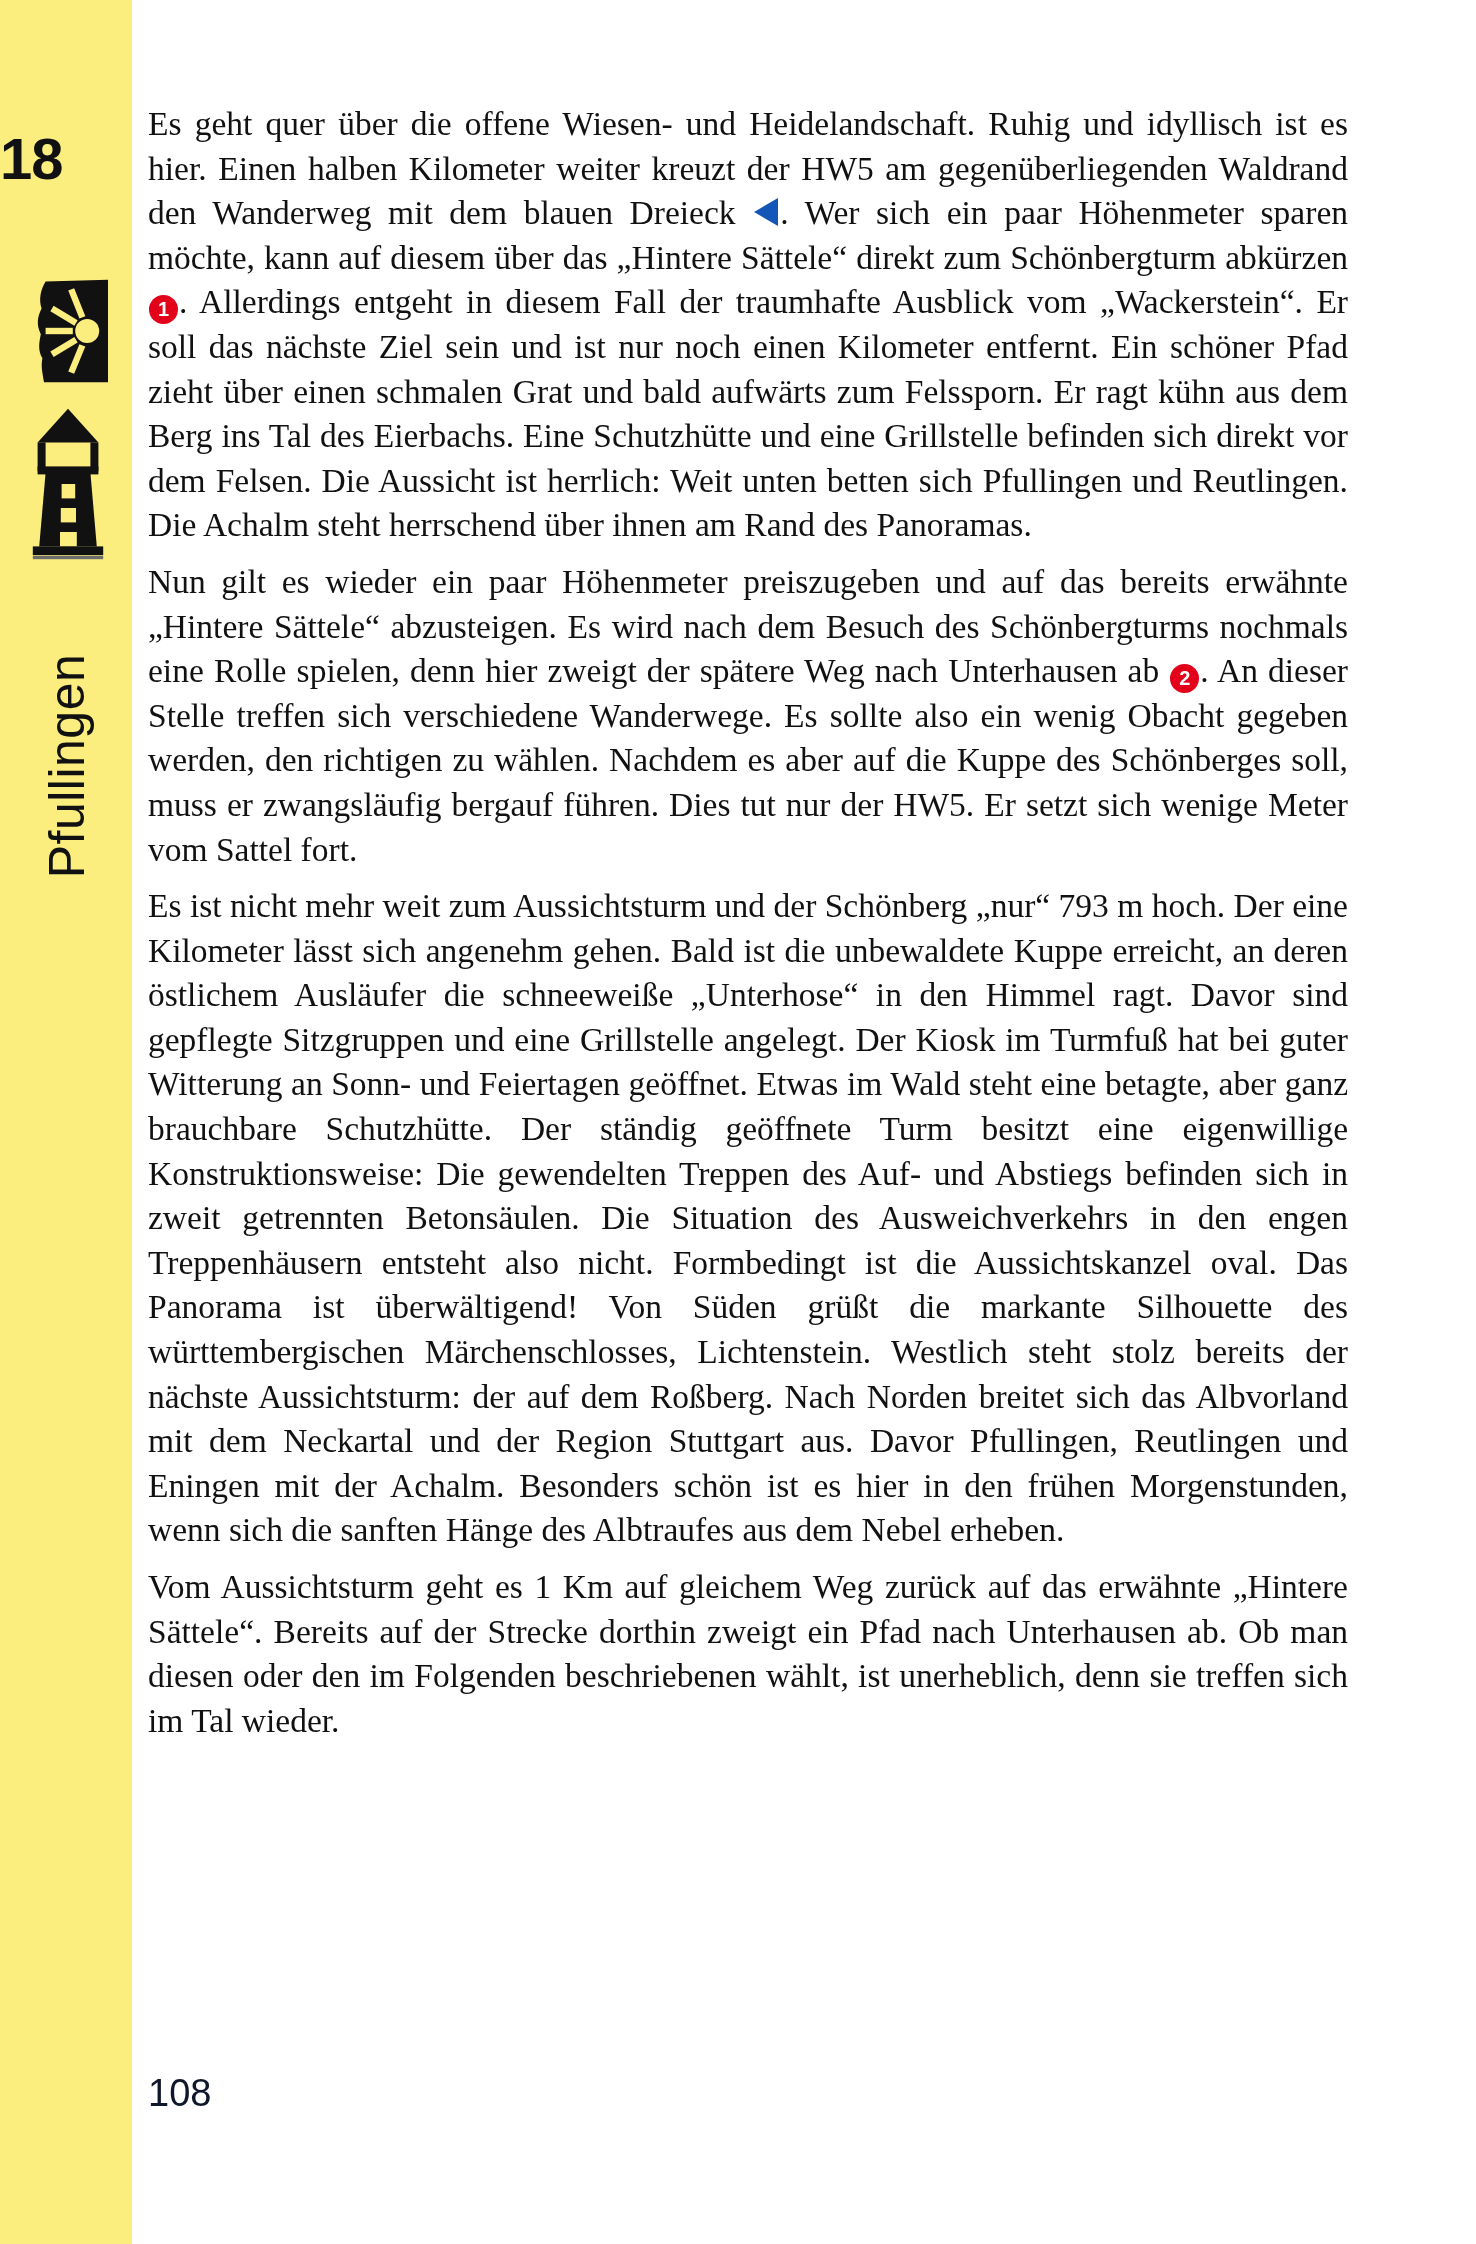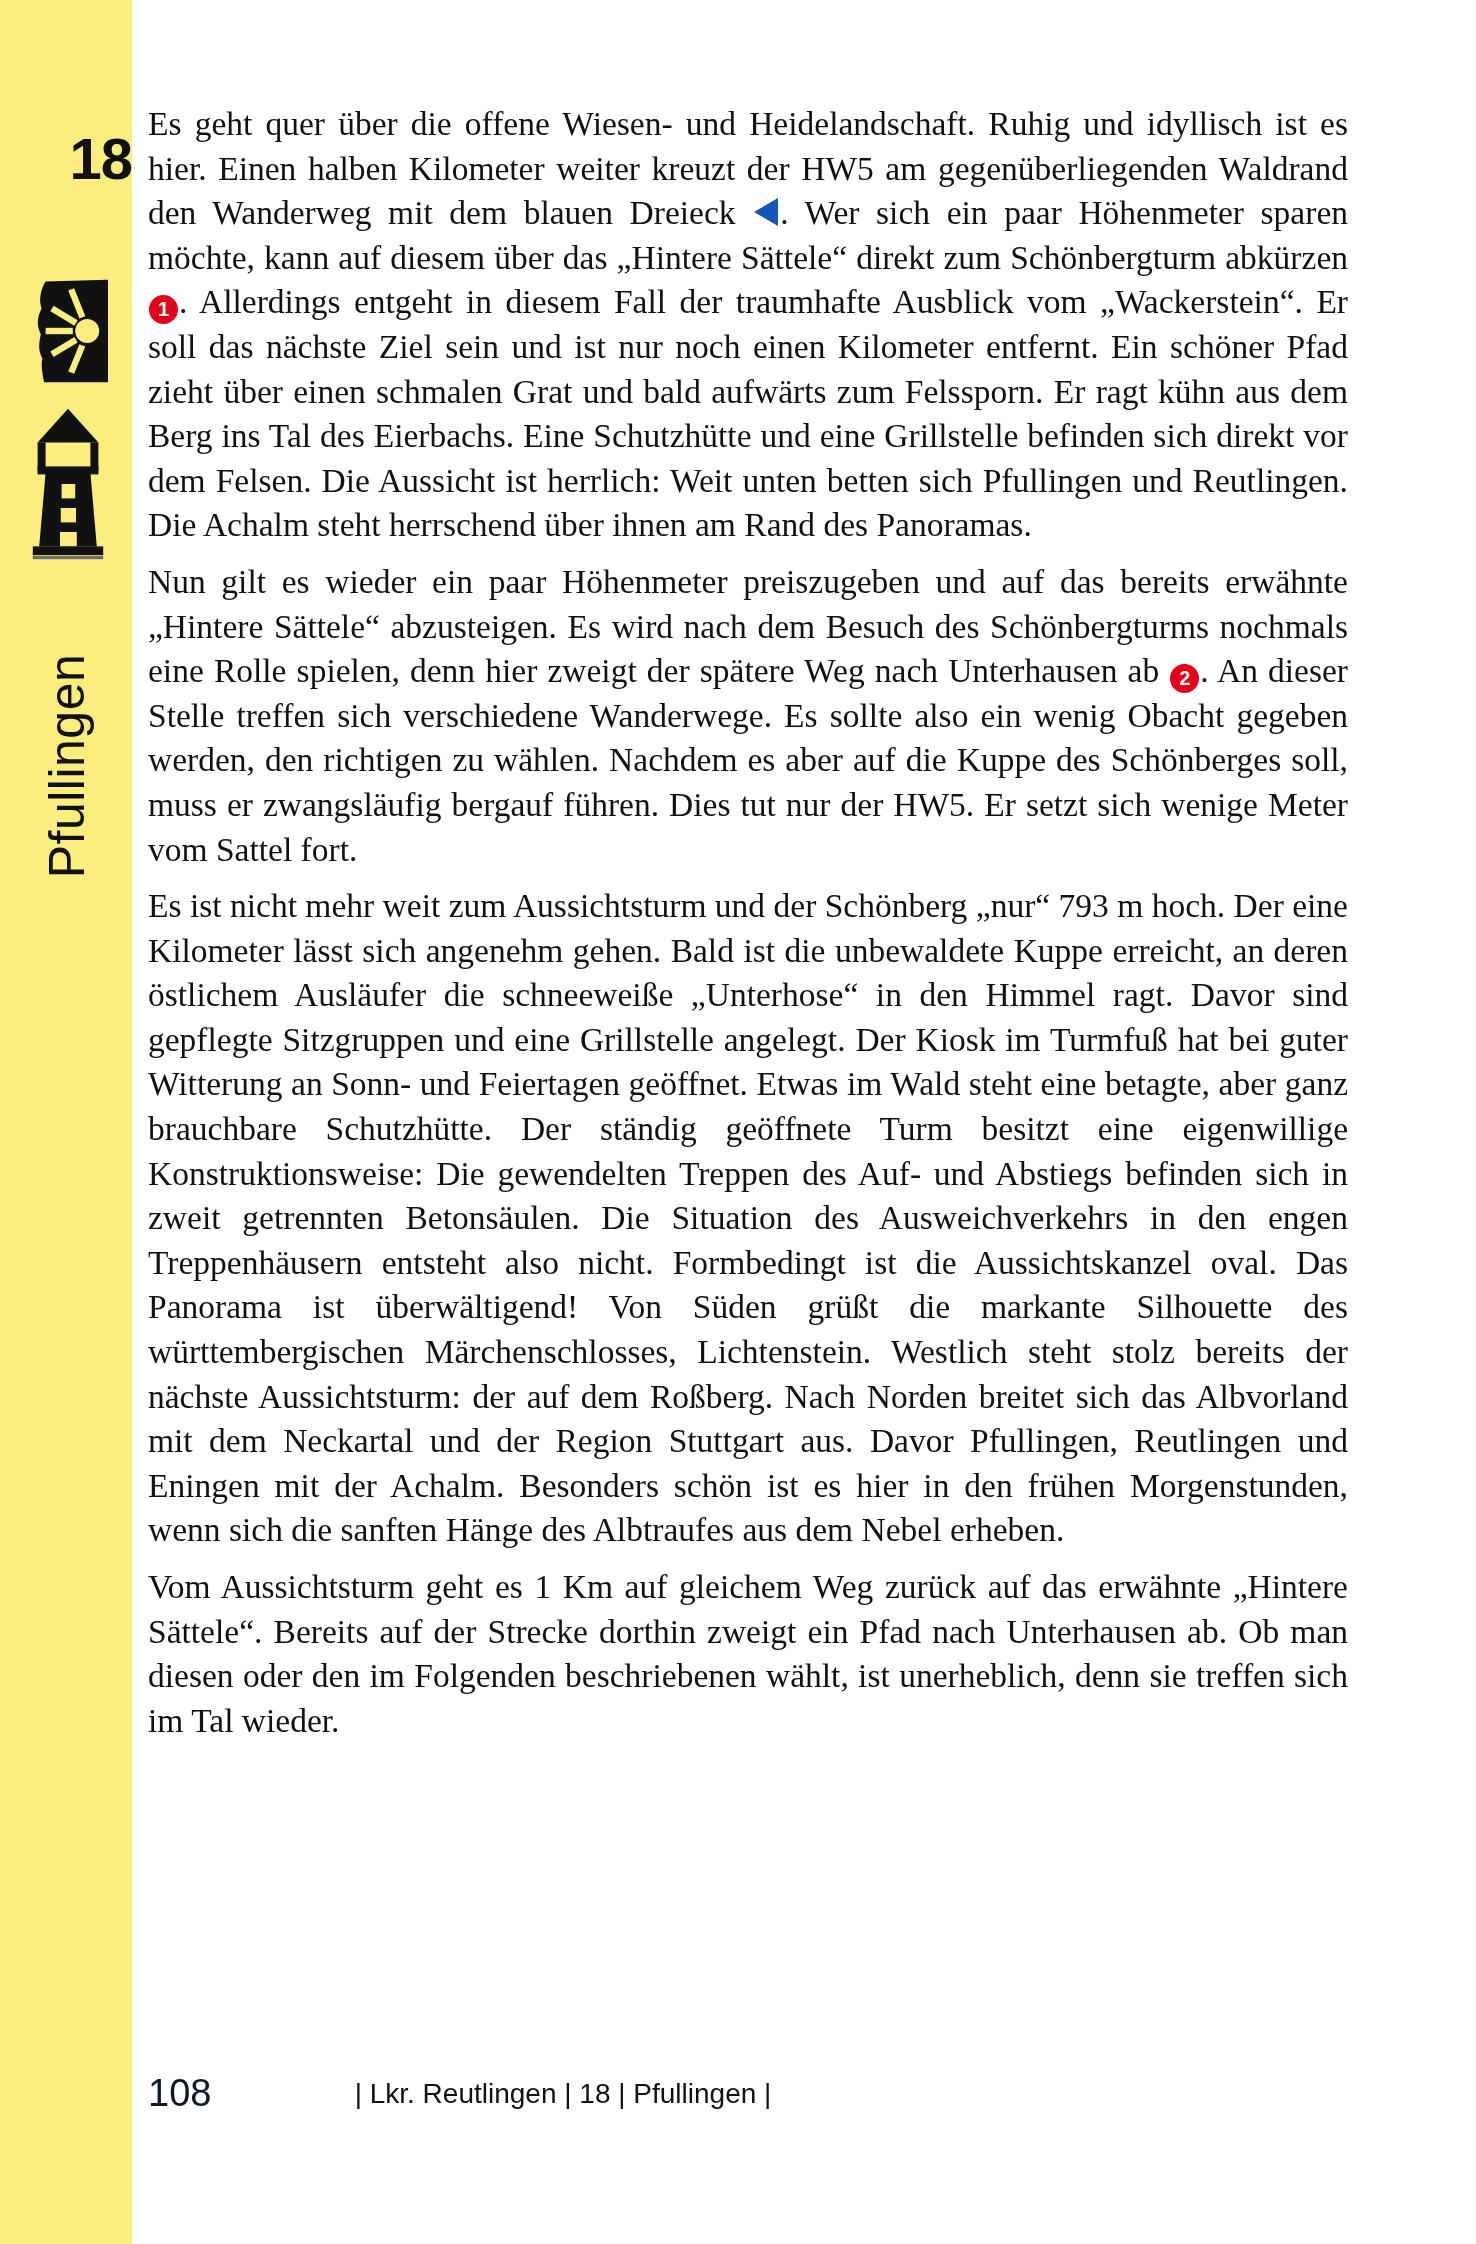--- a/index.html
+++ b/index.html
@@ -32,21 +32,21 @@
     width: 132px;
     height: 2244px;
     background: #FBEE7F;
   }
 
   .chapter-number {
     position: absolute;
     left: 0;
     top: 130px;
     width: 132px;
-    text-align: right;
+    text-align: left;
     font-family: "Liberation Sans", "DejaVu Sans", sans-serif;
     font-weight: 700;
     font-size: 58px;
     line-height: 1;
     color: #111111;
     letter-spacing: -1px;
   }
 
   .sidebar-icon {
     position: absolute;
@@ -233,16 +233,15 @@
       <span>Es ist nicht mehr weit zum Aussichtsturm und der Schönberg „nur“ 793 m hoch. Der eine Kilometer lässt sich angenehm gehen. Bald ist die unbewaldete Kuppe erreicht, an deren östlichem Ausläufer die schneeweiße „Unterhose“ in den Himmel ragt. Davor sind gepflegte Sitzgruppen und eine Grillstelle angelegt. Der Kiosk im Turmfuß hat bei guter Witterung an Sonn- und Feiertagen geöffnet. Etwas im Wald steht eine betagte, aber ganz brauchbare Schutzhütte. Der ständig geöffnete Turm besitzt eine eigenwillige Konstruktionsweise: Die gewendelten Treppen des Auf- und Abstiegs befinden sich in zweit getrennten Betonsäulen. Die Situation des Ausweichverkehrs in den engen Treppenhäusern entsteht also nicht. Formbedingt ist die Aussichtskanzel oval. Das Panorama ist überwältigend! Von Süden grüßt die markante Silhouette des württembergischen Märchenschlosses, Lichtenstein. Westlich steht stolz bereits der nächste Aussichtsturm: der auf dem Roßberg. Nach Norden breitet sich das Albvorland mit dem Neckartal und der Region Stuttgart aus. Davor Pfullingen, Reutlingen und Eningen mit der Achalm. Besonders schön ist es hier in den frühen Morgenstunden, wenn sich die sanften Hänge des Albtraufes aus dem Nebel erheben.</span>
     </p>
 
     <p class="body-text">
       <span>Vom Aussichtsturm geht es 1 Km auf gleichem Weg zurück auf das erwähnte „Hintere Sättele“. Bereits auf der Strecke dorthin zweigt ein Pfad nach Unterhausen ab. Ob man diesen oder den im Folgenden beschriebenen wählt, ist unerheblich, denn sie treffen sich im Tal wieder.</span>
     </p>
   </div>
 
   <div class="footer">
     <div class="page-number">108</div>
-    <div class="footer-center">| Lkr. Reutlingen | 18 | Pfullingen |</div>
   </div>
 
 </div>
 
 </body></html>

